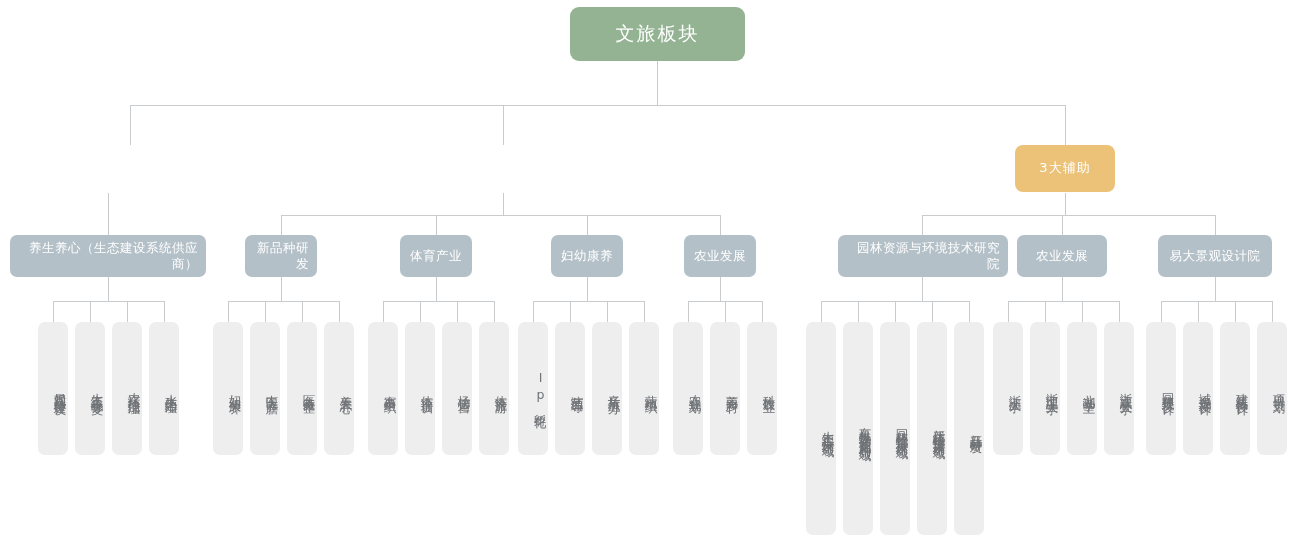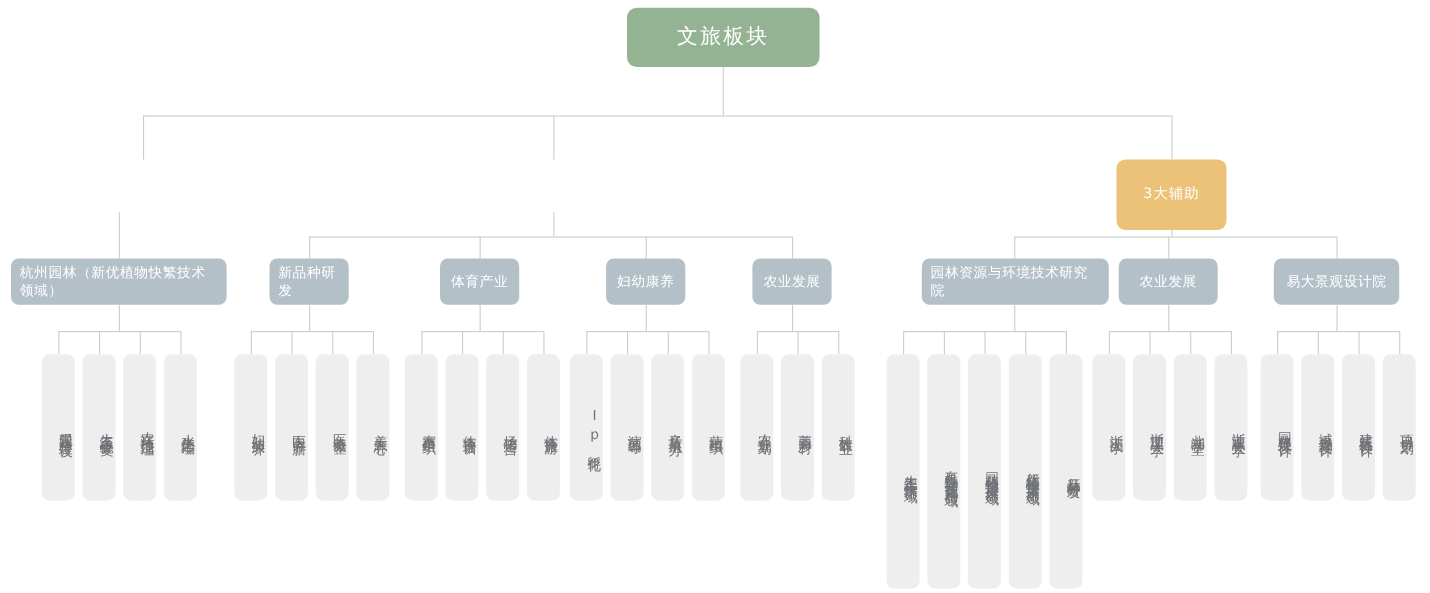--- a/index.html
+++ b/index.html
@@ -17,21 +17,21 @@
   .ln.h{height:1px;}
 
   
   .node{
     position:absolute;
     box-sizing:border-box;
     display:flex;
     align-items:center;
     justify-content:center;
     border-radius:7px;
-    text-align:left;
+    text-align:right;
     line-height:1.25;
   }
 
   .node.root{
     background:#93b392;
     color:#ffffff;
     border-radius:9px;
     font-size:19px;
     letter-spacing:2px;
   }
@@ -149,23 +149,23 @@
 
   <div class="ln v" style="left:1215px;top:277px;height:24px;"></div>
   <div class="ln h" style="left:1161px;top:301px;width:111px;"></div>
   <div class="ln v" style="left:1161px;top:301px;height:21px;"></div>
   <div class="ln v" style="left:1198px;top:301px;height:21px;"></div>
   <div class="ln v" style="left:1235px;top:301px;height:21px;"></div>
   <div class="ln v" style="left:1272px;top:301px;height:21px;"></div>
 
   <div class="node root" style="left:570px;top:7px;width:175px;height:54px;">文旅板块</div>
 
-  <div class="node lvl2" style="left:1015px;top:145px;width:100px;height:64px;">3大辅助</div>
-
-  <div class="node lvl3" style="left:10px;top:235px;width:196px;height:42px;">杭州园林（新优植物快繁技术领域）</div>
+  <div class="node lvl2" style="left:1015px;top:145px;width:100px;height:47px;">3大辅助</div>
+
+  <div class="node lvl3" style="left:10px;top:235px;width:196px;height:42px;">养生养心（生态建设系统供应商）</div>
   <div class="node lvl3" style="left:245px;top:235px;width:72px;height:42px;">新品种研发</div>
   <div class="node lvl3" style="left:400px;top:235px;width:72px;height:42px;">体育产业</div>
   <div class="node lvl3" style="left:551px;top:235px;width:72px;height:42px;">妇幼康养</div>
   <div class="node lvl3" style="left:684px;top:235px;width:72px;height:42px;">农业发展</div>
   <div class="node lvl3" style="left:838px;top:235px;width:170px;height:42px;">园林资源与环境技术研究院</div>
   <div class="node lvl3" style="left:1017px;top:235px;width:90px;height:42px;">农业发展</div>
   <div class="node lvl3" style="left:1158px;top:235px;width:114px;height:42px;">易大景观设计院</div>
 
   <div class="node leaf" style="left:38px;top:322px;width:30px;height:133px;">
     <span class="leaf-txt">景观园林建设</span>

